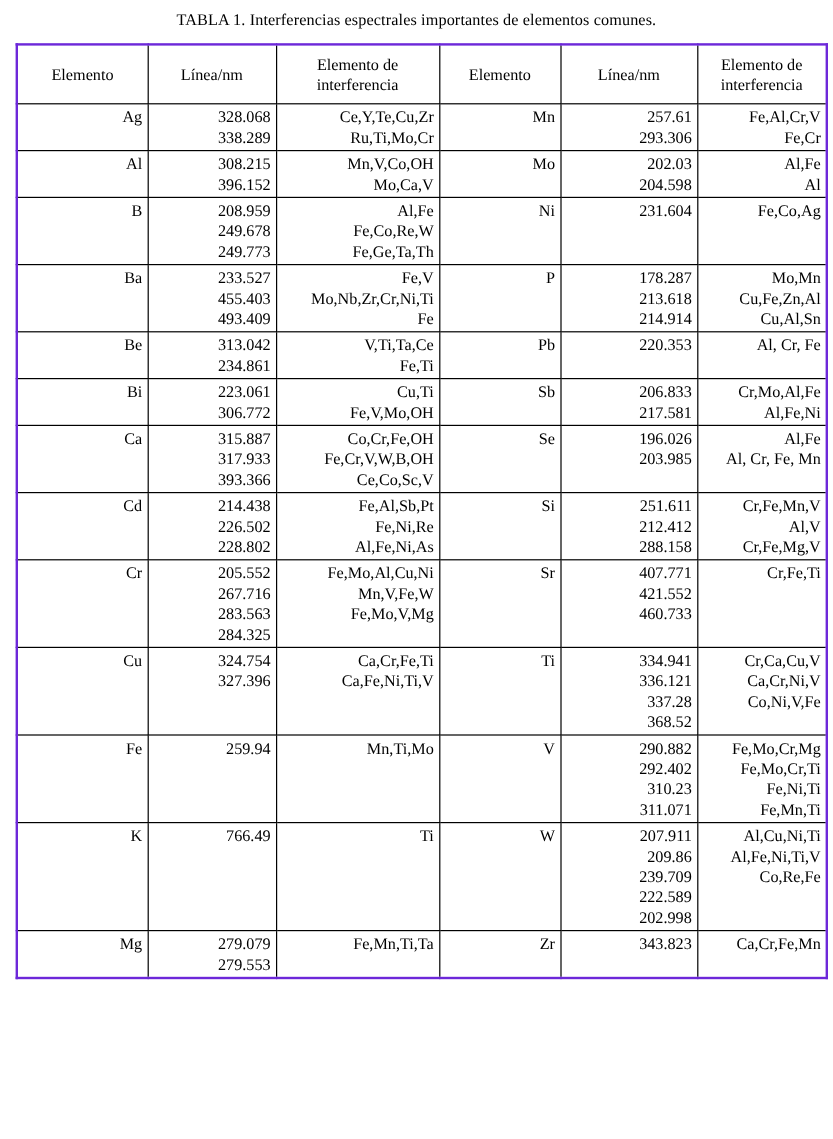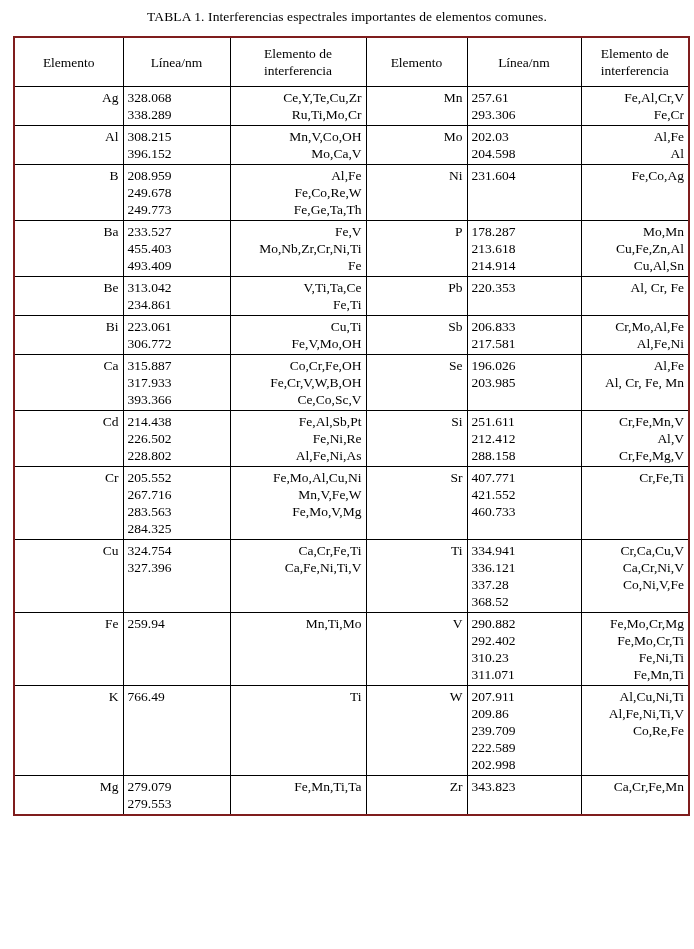--- a/index.html
+++ b/index.html
@@ -21,40 +21,40 @@
     font-size: 13.5px;
     padding-top: 9px;
     margin-bottom: 11px;
     letter-spacing: 0.1px;
   }
   table.interference {
     border-collapse: collapse;
     table-layout: fixed;
     width: 675px;
     margin-left: 13px;
-    border: 2px solid #7f1d1d;
+    border: 2px solid #6d28d9;
   }
   table.interference th,
   table.interference td {
     border: 1px solid #000000;
     font-size: 13.5px;
     font-weight: normal;
     vertical-align: top;
     padding: 2px 4px;
     line-height: 17px;
     overflow: hidden;
   }
   table.interference th {
     text-align: center;
     vertical-align: middle;
     height: 44px;
     padding: 2px 8px;
   }
   td.el { text-align: right; }
-  td.ln { text-align: left; }
+  td.ln { text-align: right; }
   td.inf { text-align: right; padding-left: 6px; }
   .cl { white-space: nowrap; }
 </style>
 </head>
 <body>
 
 <div class="page">
 
   <div class="doc-title">TABLA 1. Interferencias espectrales importantes de elementos comunes.</div>
 

